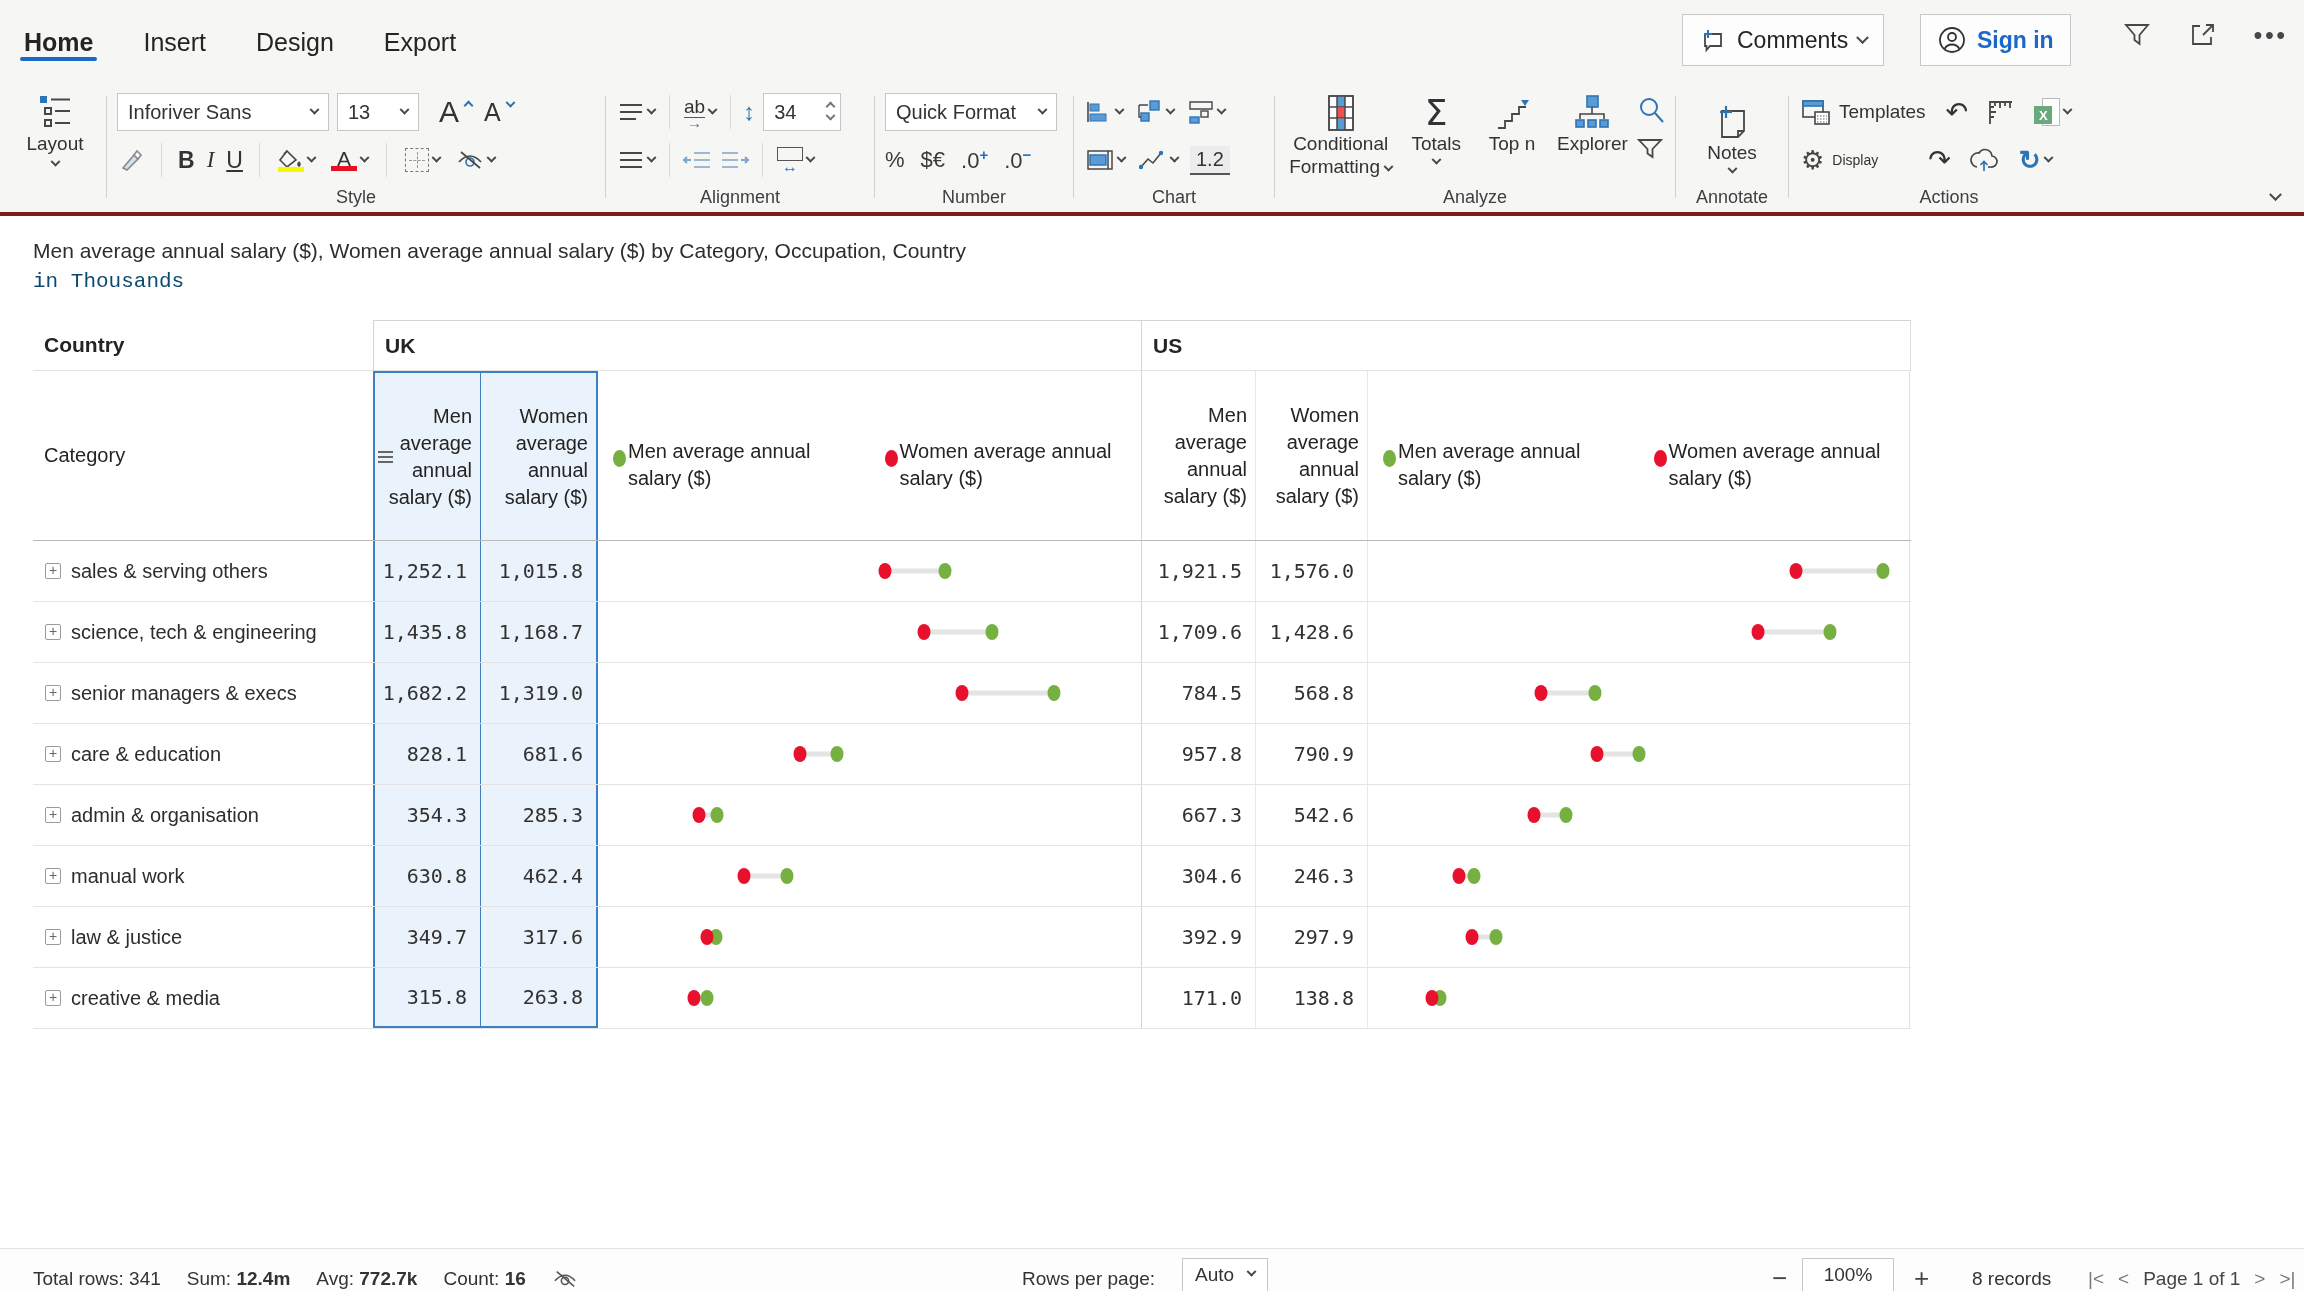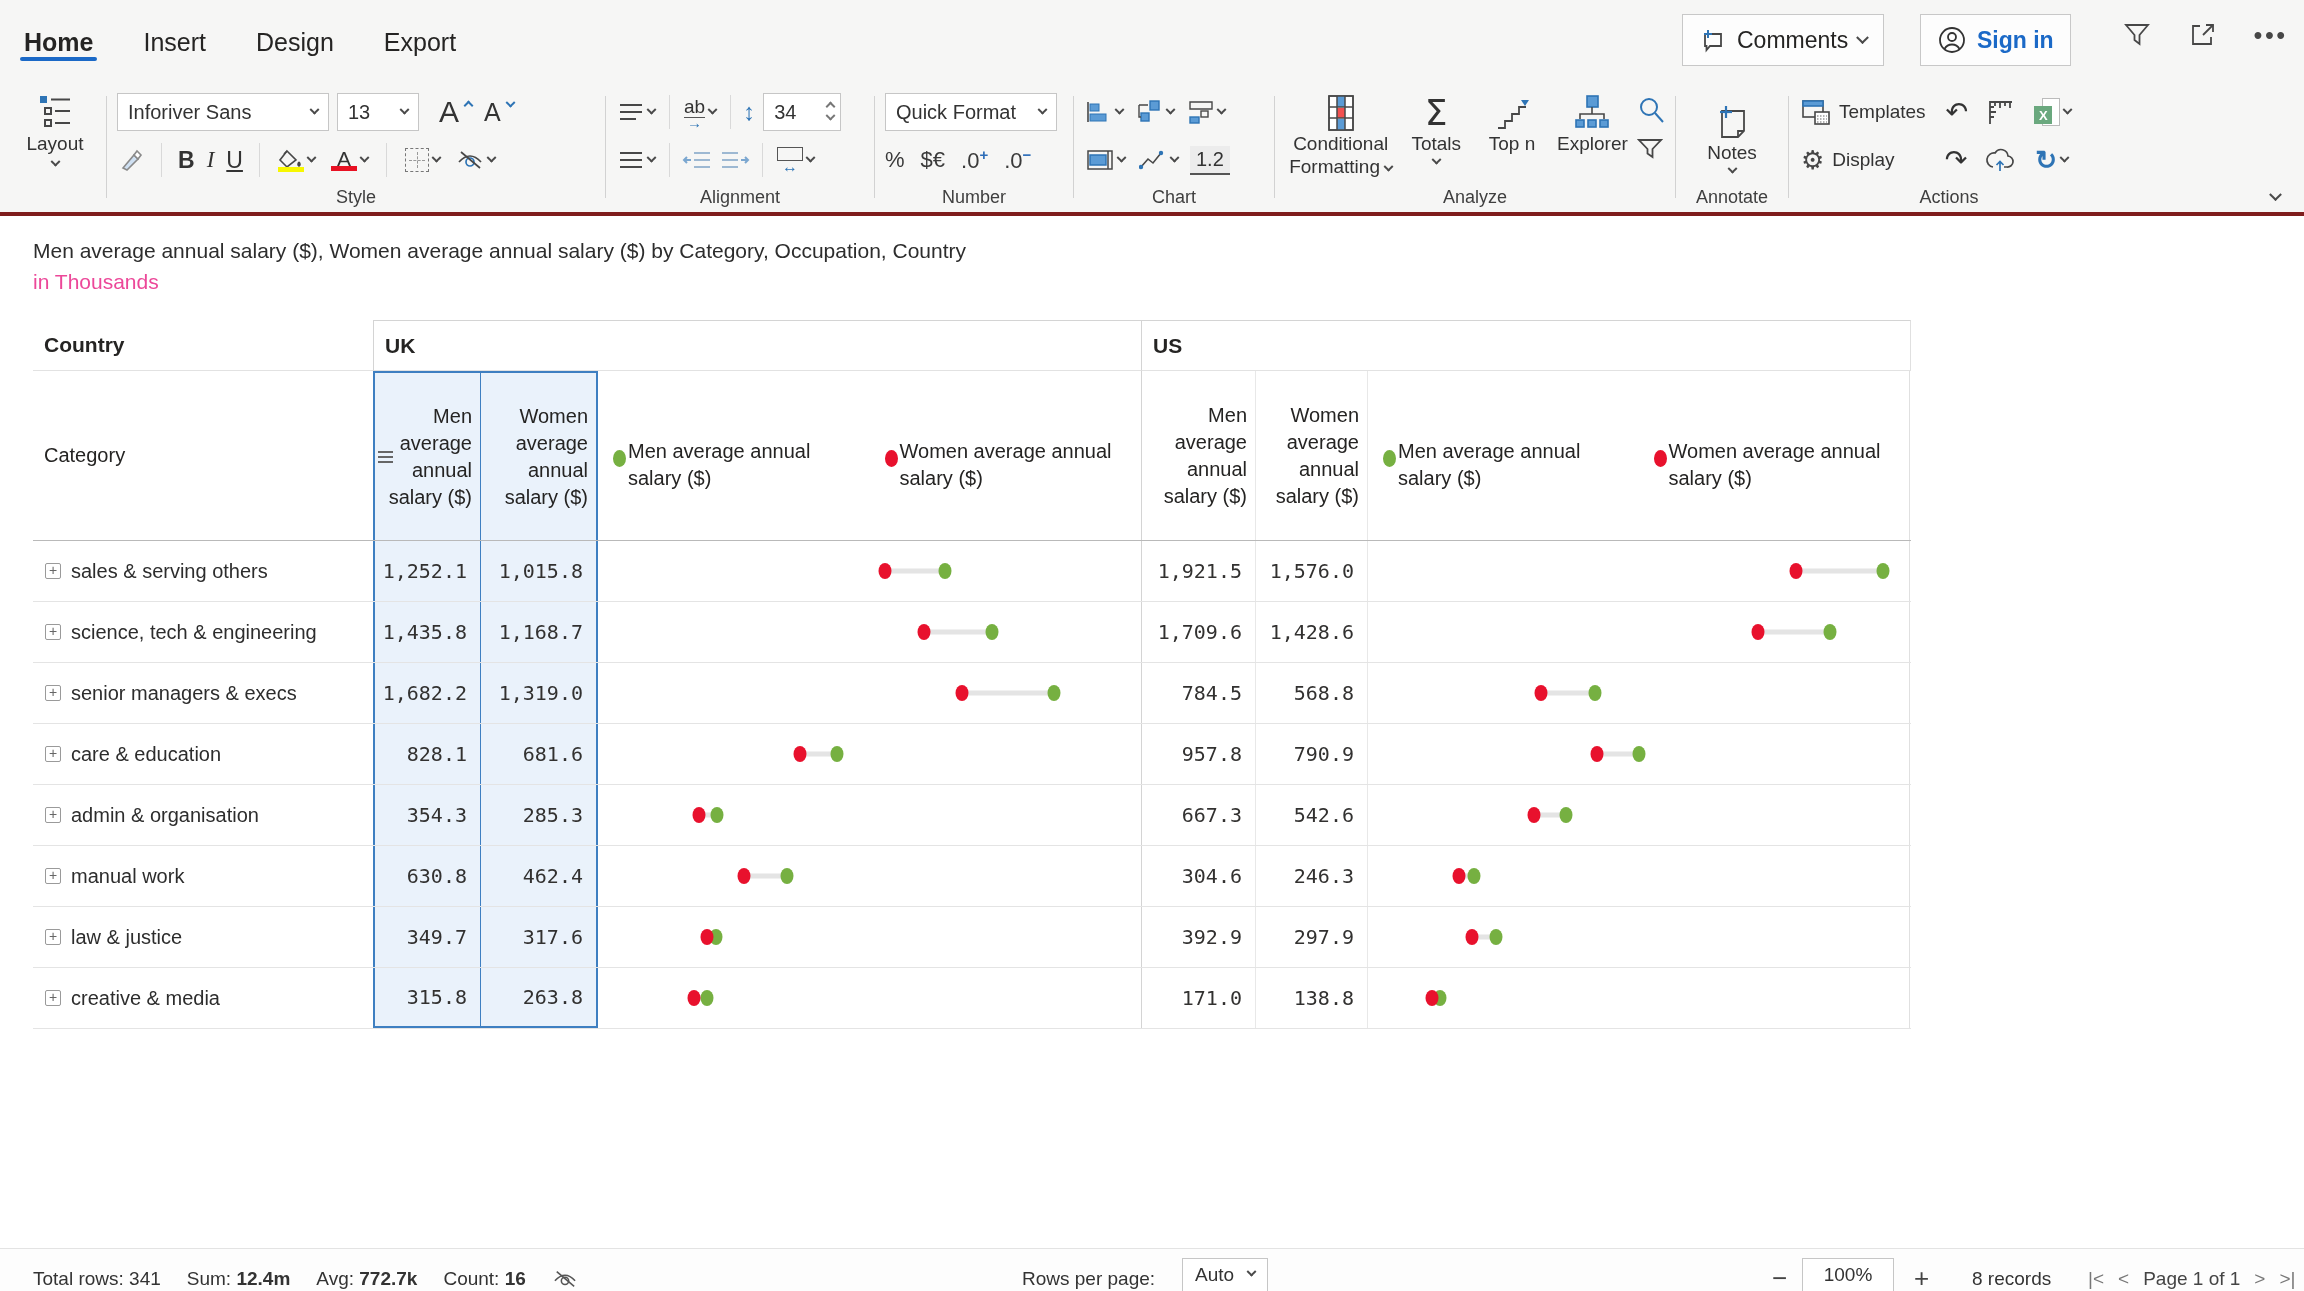--- a/index.html
+++ b/index.html
@@ -37,21 +37,21 @@
   .colorbar { display:inline-block; width:26px; height:5px; margin-top:-2px; }
   .stack { display:flex; flex-direction:column; align-items:center; line-height:1; }
   .numtok { font-size:22px; color:#3a3a3a; }
   .numtok sup { color:#2b6cb8; font-size:15px; font-weight:bold; }
   .spinner { display:flex; flex-direction:column; gap:5px; margin-left:6px; }
   .collapse-chv { position:absolute; right:24px; bottom:10px; }
 
   
   .title-block { margin:20px 0 0 33px; }
   .title-block .t1 { font-size:21px; color:#2d2d2d; line-height:30px; }
-  .title-block .t2 { font-size:21px; color:#ec4899; line-height:32px; }
+  .title-block .t2 { font-size:21px; color:#0c4a6e; line-height:32px;font-family:Liberation Mono, monospace; }
 
   
   .tbl { margin:22px 0 0 33px; width:1878px; font-size:20px; }
   .grid { display:grid; grid-template-columns:340px 107px 118px 543px 114px 112px 543px; }
   .grid1 { display:grid; grid-template-columns:340px 768px 770px; }
   .hrow1 { height:51px; }
   .hrow1 .hc { display:flex; align-items:center; padding-left:11px; font-weight:bold; font-size:21px; border-bottom:1px solid #e2e2e2; }
   .hc.sect { border-left:1px solid #d4d4d4; border-top:1px solid #d4d4d4; }
   .hc.end { border-right:1px solid #e0e0e0; }
   .hrow2 { height:170px; border-bottom:1px solid #b9b9b9; }
@@ -457,21 +457,21 @@
             <span style="position:relative;width:26px;height:28px;display:inline-block;">
               <span style="position:absolute;right:0;top:0;width:18px;height:28px;background:#fff;border:1px solid #bbb;"></span>
               <span style="position:absolute;left:0;bottom:2px;width:18px;height:18px;background:#6aa87e;color:#fff;font-size:13px;font-weight:bold;display:flex;align-items:center;justify-content:center;">X</span>
             </span>
             <i class="chv sm"></i>
           </div>
         </div>
         <div class="rrow" style="gap:18px;">
           <div class="ribbtn" style="gap:8px;">
             <span style="font-size:26px;color:#474747;line-height:26px;">⚙</span>
-            <span style="font-size:19px;color:#333;">Display</span>
+            <span style="font-size:14px;color:#333;">Display</span>
           </div>
           <span style="font-size:27px;color:#333;margin-left:30px;">↷</span>
           <svg class="ic" width="30" height="26" viewBox="0 0 30 26" fill="none" stroke="#474747" stroke-width="1.7">
             <path d="M8 20 a6 6 0 1 1 2 -14 a7 7 0 0 1 13 3 a5 5 0 0 1 -1 11 h-3"></path>
             <path d="M15 24 v-9 M11.5 18 l3.5 -3.5 3.5 3.5" stroke="#2e74b5"></path>
           </svg>
           <div class="ribbtn">
             <span style="font-size:26px;color:#2e74b5;font-weight:bold;">↻</span>
             <i class="chv sm"></i>
           </div>

